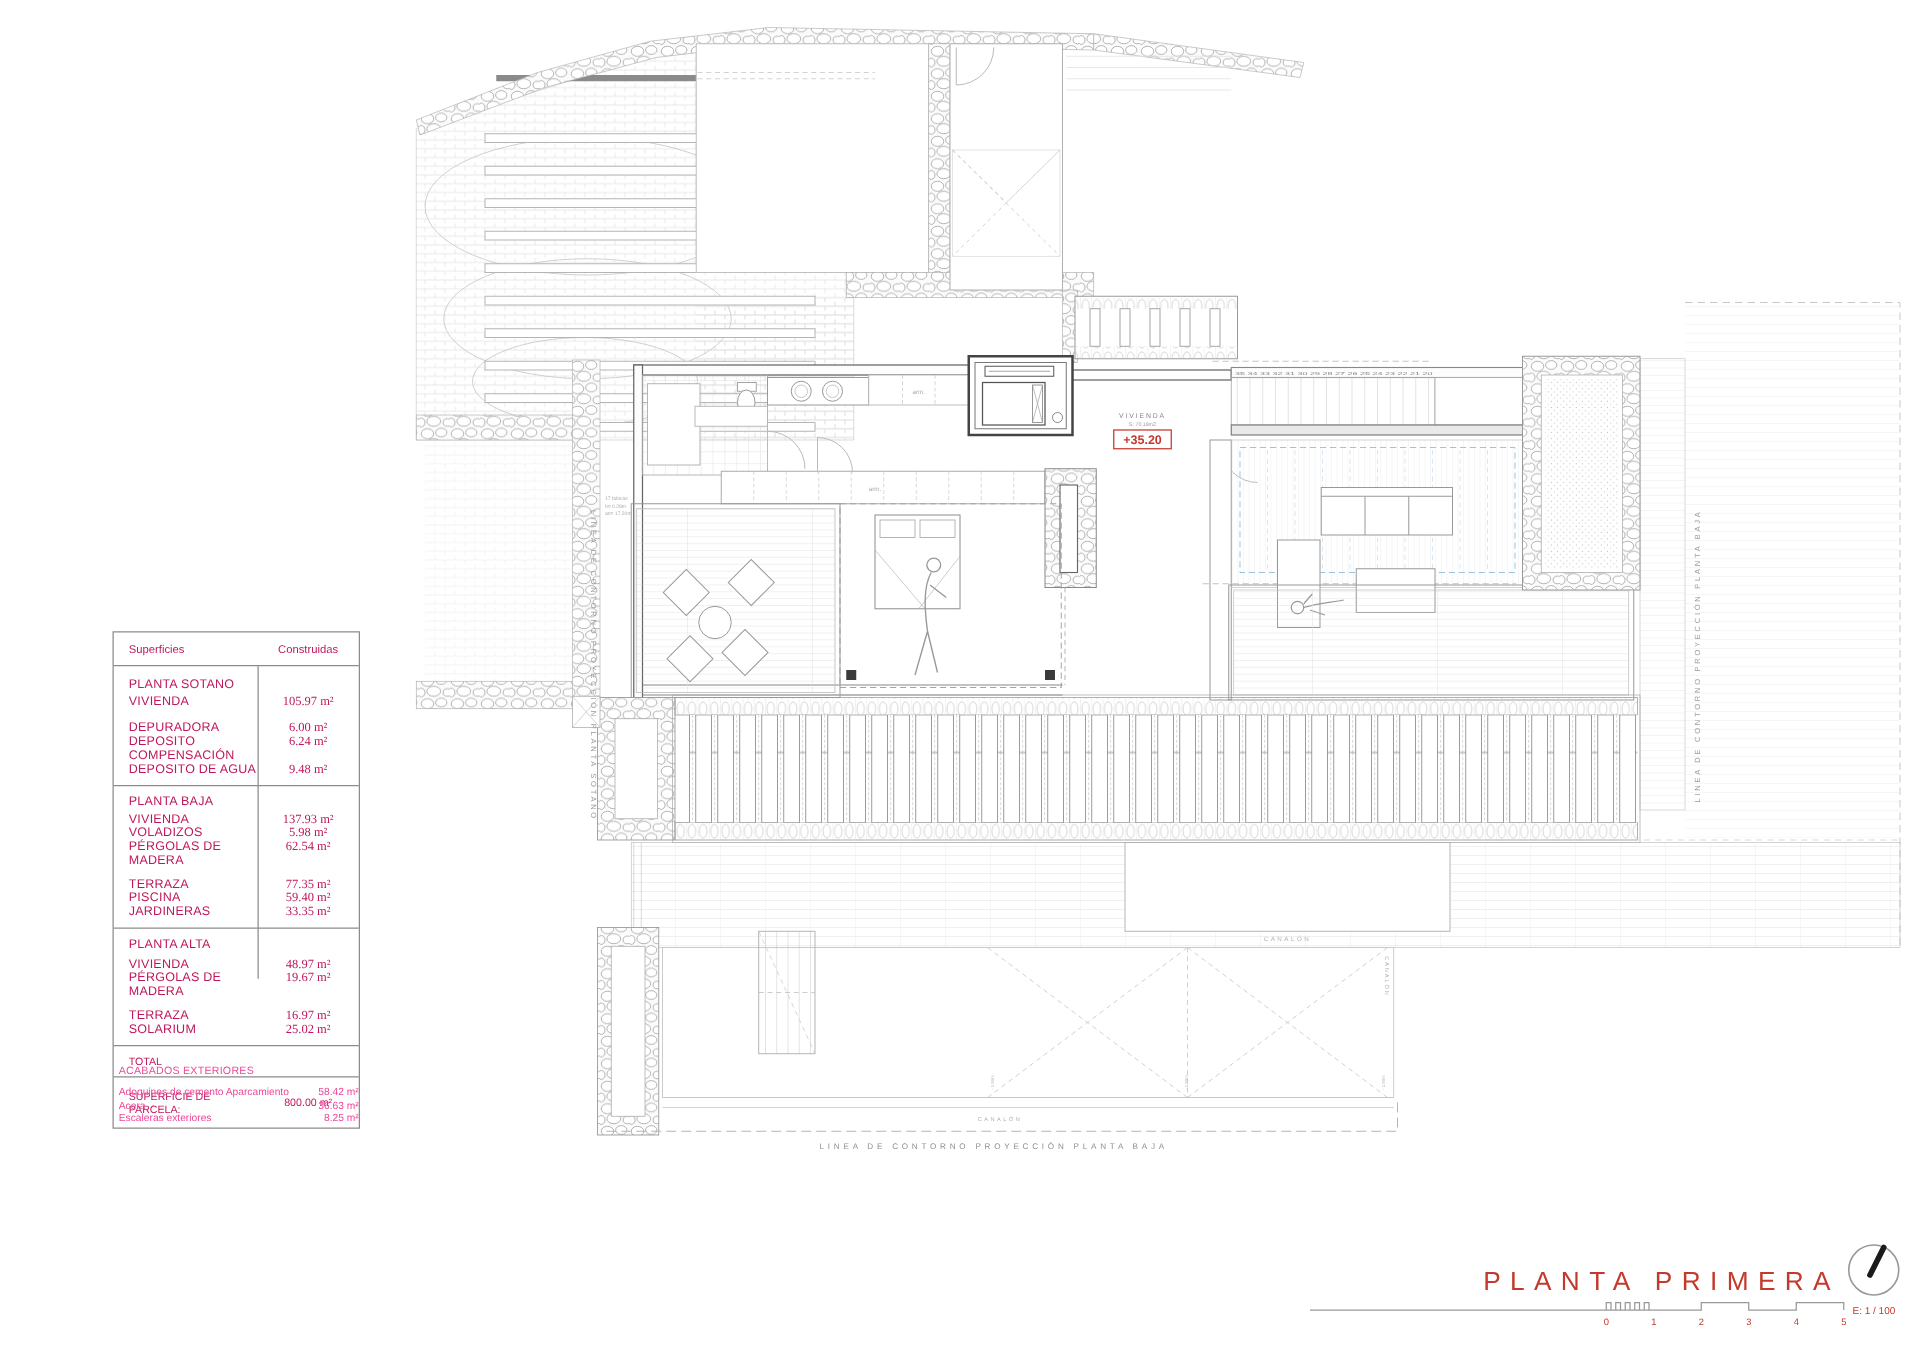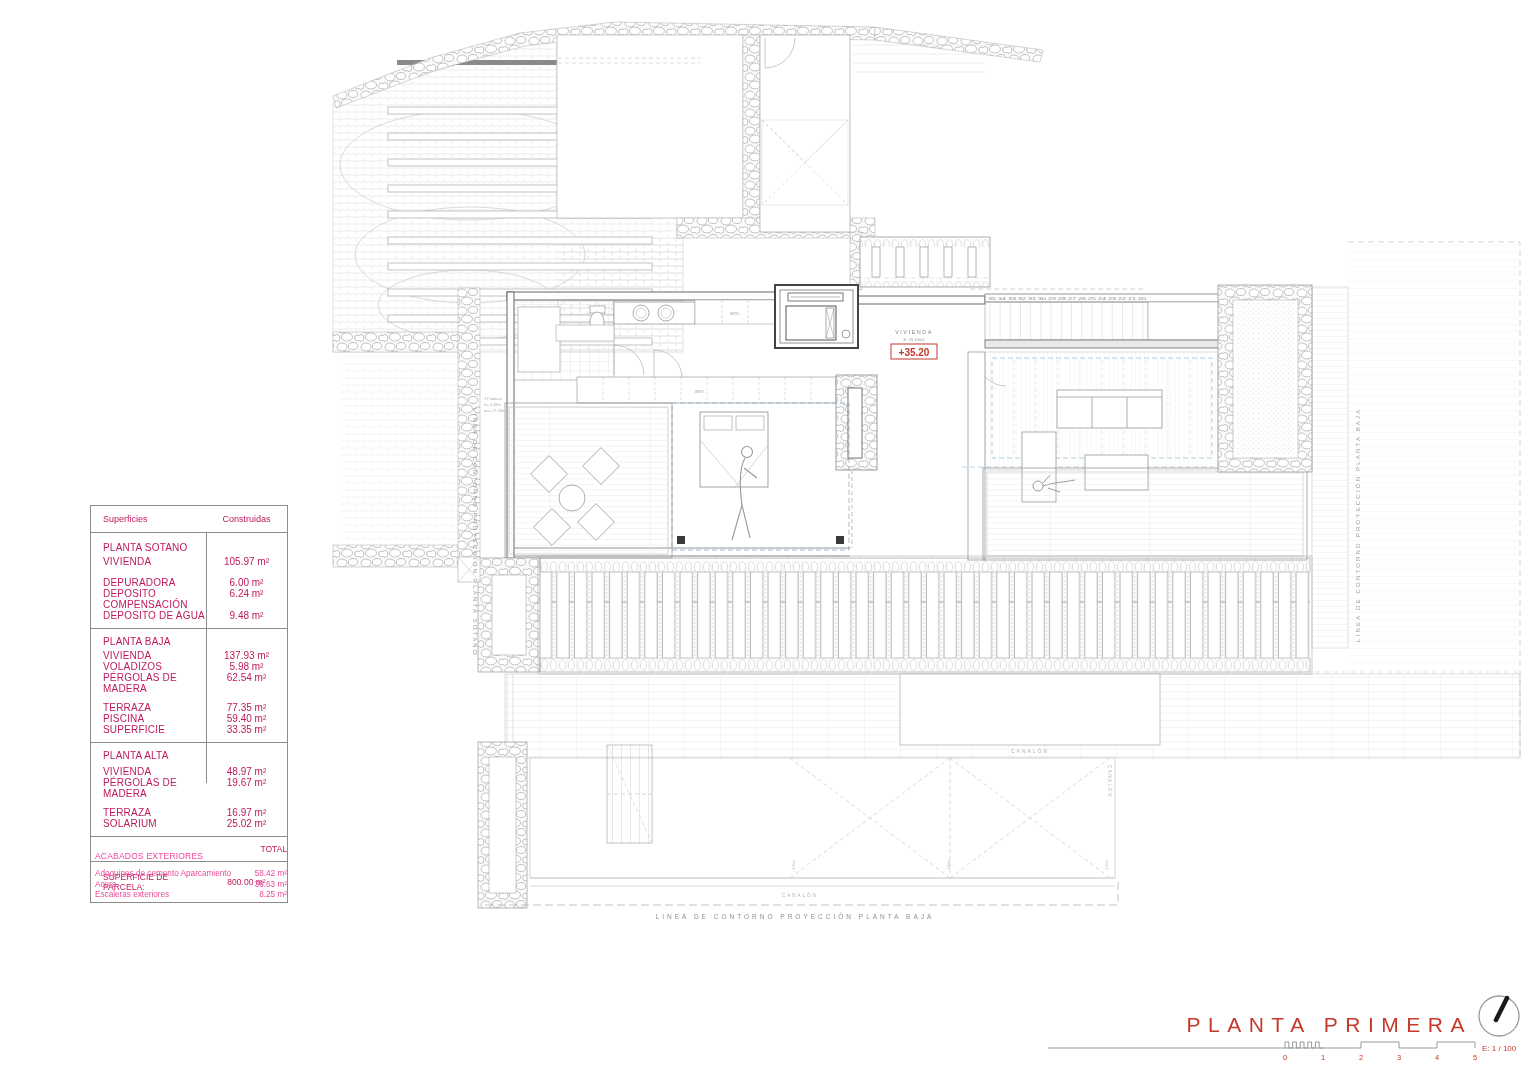--- a/index.html
+++ b/index.html
@@ -7,26 +7,26 @@
   svg text{font-family:"Liberation Sans",sans-serif;}
   
   .areas-table{position:absolute;left:90px;top:505px;width:196px;border:1px solid #8c8c8c;background:#fff;color:#be185d;}
   .areas-table .thead{display:grid;grid-template-columns:115px 1fr;border-bottom:1px solid #8c8c8c;height:26px;align-items:center;font-size:9px;}
   .areas-table .thead .c1{padding-left:12px;}
   .areas-table .thead .c2{text-align:center;}
   .tbody{position:relative;padding-top:8px;}
   .vline{position:absolute;left:115px;top:0;width:0;height:250px;border-left:1px solid #8c8c8c;}
   .row{display:grid;grid-template-columns:115px 1fr;font-size:10px;line-height:11px;min-height:11px;}
   .row .c1{padding-left:12px;letter-spacing:.2px;}
-  .row .c2{text-align:center;}
+  .row .c2{text-align:center;font-family:Liberation Serif, serif;}
   .row.sec{min-height:13px;line-height:13px;}
   .mt2{margin-top:2px}.mt4{margin-top:4px}
   .gap8{height:8px}.gap10{height:10px}.gap6{height:6px}
   .hr{border-top:1px solid #8c8c8c;margin-top:7px;}
-  .total-row{min-height:24px;display:flex;align-items:center;font-size:8.5px;padding-left:12px;justify-content:flex-end;}
+  .total-row{min-height:24px;display:flex;align-items:center;font-size:8.5px;padding-left:12px;}
   .parcela-row{display:grid;grid-template-columns:115px 1fr;align-items:center;min-height:40px;font-size:8.5px;}
   .parcela-row .c1{padding-left:12px;}
   .parcela-row .c2{text-align:center;}
   
   .acabados{position:absolute;left:95px;top:851px;width:192px;color:#ec4899;}
   .acabados .ttl{font-size:8.5px;margin-bottom:8px;letter-spacing:.2px;}
   .acabados .item{display:flex;justify-content:space-between;font-size:8.2px;line-height:10.5px;}
   
   .plan-svg{position:absolute;left:0;top:0;}
 </style>
@@ -383,21 +383,21 @@
     <div class="gap8"></div>
     <div class="row">
         <div class="c1">TERRAZA</div>
         <div class="c2">77.35 m²</div>
       </div>
     <div class="row">
         <div class="c1">PISCINA</div>
         <div class="c2">59.40 m²</div>
       </div>
     <div class="row">
-        <div class="c1">SUPERFICIE</div>
+        <div class="c1">JARDINERAS</div>
         <div class="c2">33.35 m²</div>
       </div>
     <div class="hr"></div>
     <div class="gap6"></div>
     <div class="row sec">
         <div class="c1">PLANTA ALTA</div>
         <div class="c2"></div>
       </div>
     <div class="row mt4">
         <div class="c1">VIVIENDA</div>

